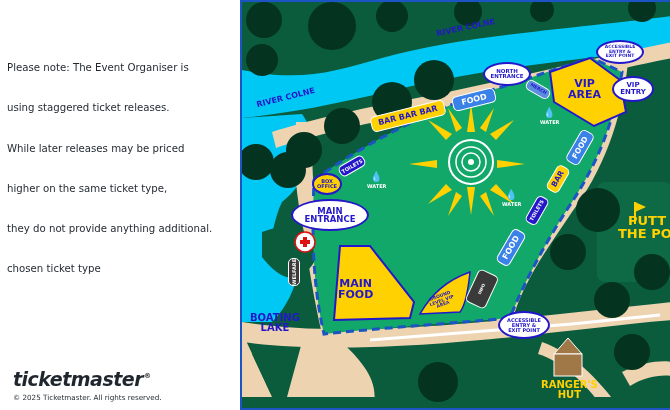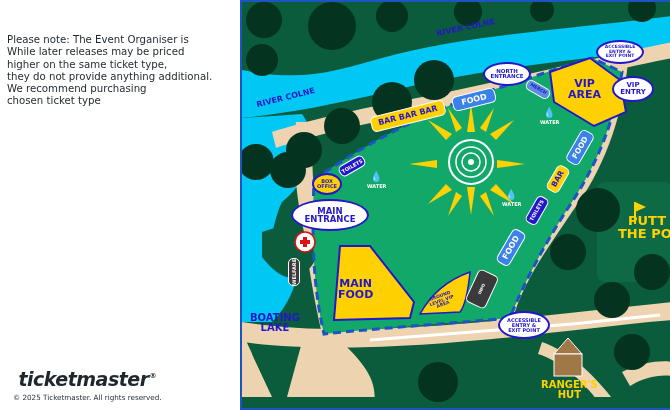--- a/index.html
+++ b/index.html
@@ -1,43 +1,43 @@
 <!DOCTYPE html>
 <html><head>
 <meta charset="utf-8">
 <style>
   html,body{margin:0;padding:0;}
   body{width:670px;height:410px;background:#ffffff;position:relative;overflow:hidden;font-family:"DejaVu Sans","Liberation Sans",sans-serif;}
   .notice{position:absolute;left:7px;top:34px;width:230px;font-size:10.2px;line-height:12.3px;color:#1f262d;}
-  .notice div{white-space:nowrap;}
-  .brand{position:absolute;left:13px;top:368px;text-align:center;}
+  .notice div{white-space:nowrap;margin-top:28px;}
+  .brand{position:absolute;left:13px;top:368px;}
   .logo{font-family:"DejaVu Sans","Liberation Sans",sans-serif;font-weight:bold;font-style:italic;font-size:19px;color:#1f262d;letter-spacing:-0.5px;}
   .logo sup{font-size:7px;font-style:normal;vertical-align:top;position:relative;top:4px;margin-left:1px;}
   .copy{font-size:7.2px;color:#1f262d;margin-top:3px;}
   .map-frame{position:absolute;left:240px;top:0;width:430px;height:410px;box-sizing:border-box;border:2px solid #1c54c4;border-right:none;background:#0b5c3d;overflow:hidden;}
   .map-frame svg{position:absolute;left:0;top:0;}
   .lbl{position:absolute;font-family:"DejaVu Sans","Liberation Sans",sans-serif;font-weight:bold;text-align:center;line-height:1;white-space:nowrap;}
   .oval{position:absolute;background:#fff;border:2px solid #2317c9;border-radius:50%;color:#2317c9;font-weight:bold;font-family:"DejaVu Sans","Liberation Sans",sans-serif;display:flex;align-items:center;justify-content:center;text-align:center;line-height:1;box-sizing:border-box;}
   .pill{position:absolute;border-radius:5px;display:flex;align-items:center;justify-content:center;font-weight:bold;font-family:"DejaVu Sans","Liberation Sans",sans-serif;box-sizing:border-box;white-space:nowrap;line-height:1;}
   .food{background:#3b82e8;color:#fff;border:1.5px solid #fff;}
   .bar{background:#ffd100;color:#2317c9;border:1.5px solid #fff;}
   .toilet{background:#2317c9;color:#fff;border:1.5px solid #fff;}
   .dark{background:#3a3a3a;color:#fff;border:1.5px solid #fff;}
   .water{position:absolute;display:flex;flex-direction:column;align-items:center;}
   .water span.t{font-size:5px;color:#fff;font-weight:bold;margin-top:1px;}
 </style>
 </head>
 <body>
 
 <div class="notice">
   <div>Please note: The Event Organiser is</div>
+  <div>using staggered ticket releases.</div>
   <div>While later releases may be priced</div>
   <div>higher on the same ticket type,</div>
   <div>they do not provide anything additional.</div>
-  <div>We recommend purchasing</div>
   <div>chosen ticket type</div>
 </div>
 
 <div class="brand">
   <div class="logo"><span>ticketmaster</span><sup>®</sup></div>
   <div class="copy">© 2025 Ticketmaster. All rights reserved.</div>
 </div>
 
 <div class="map-frame">
   <svg width="430" height="410" viewBox="0 0 430 410">

